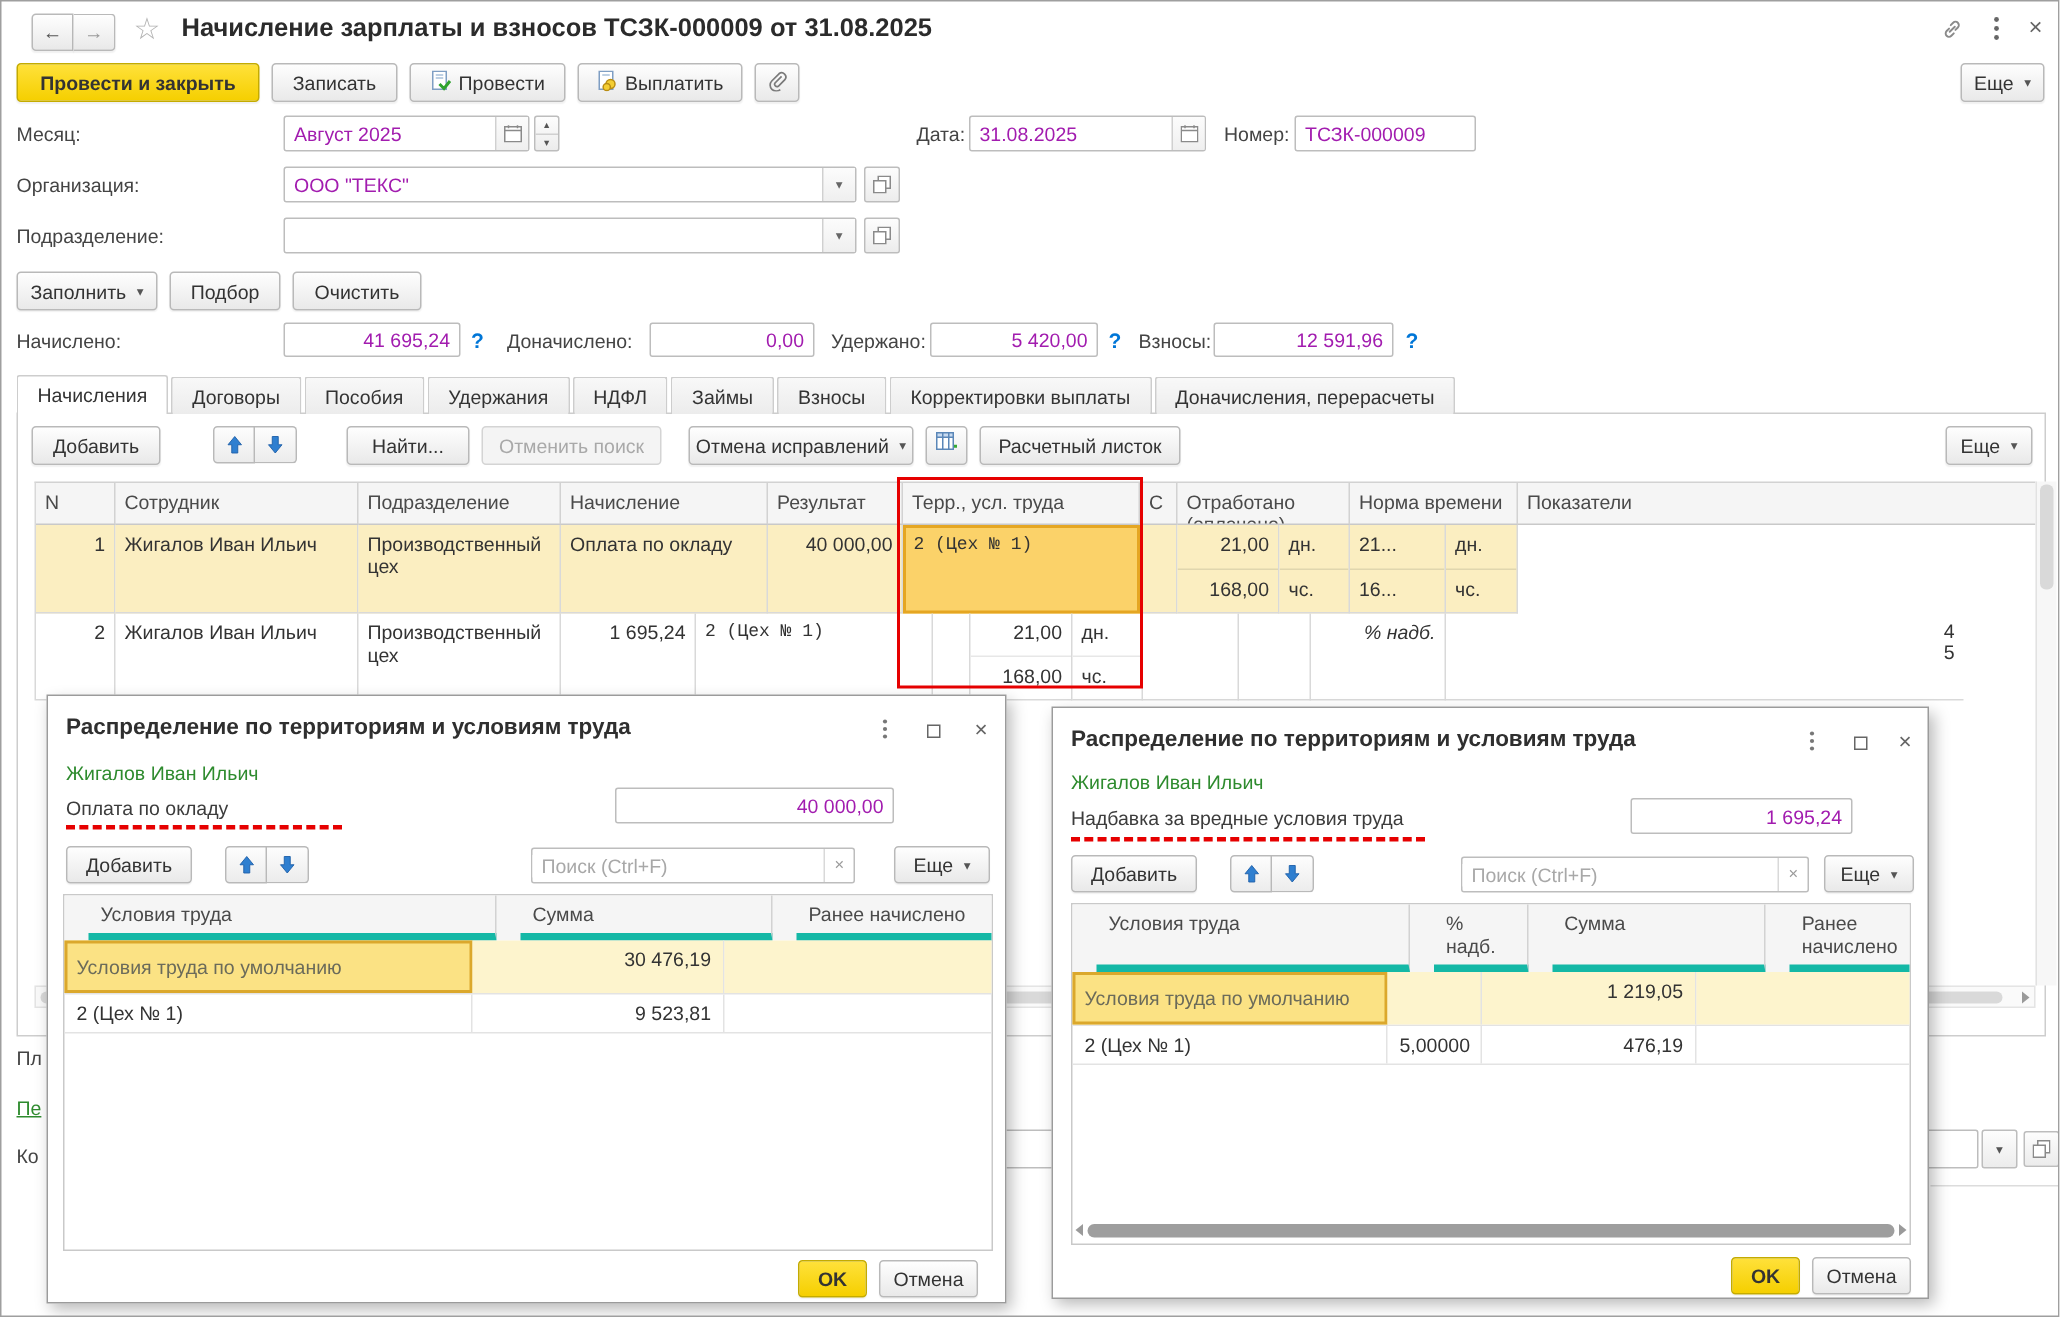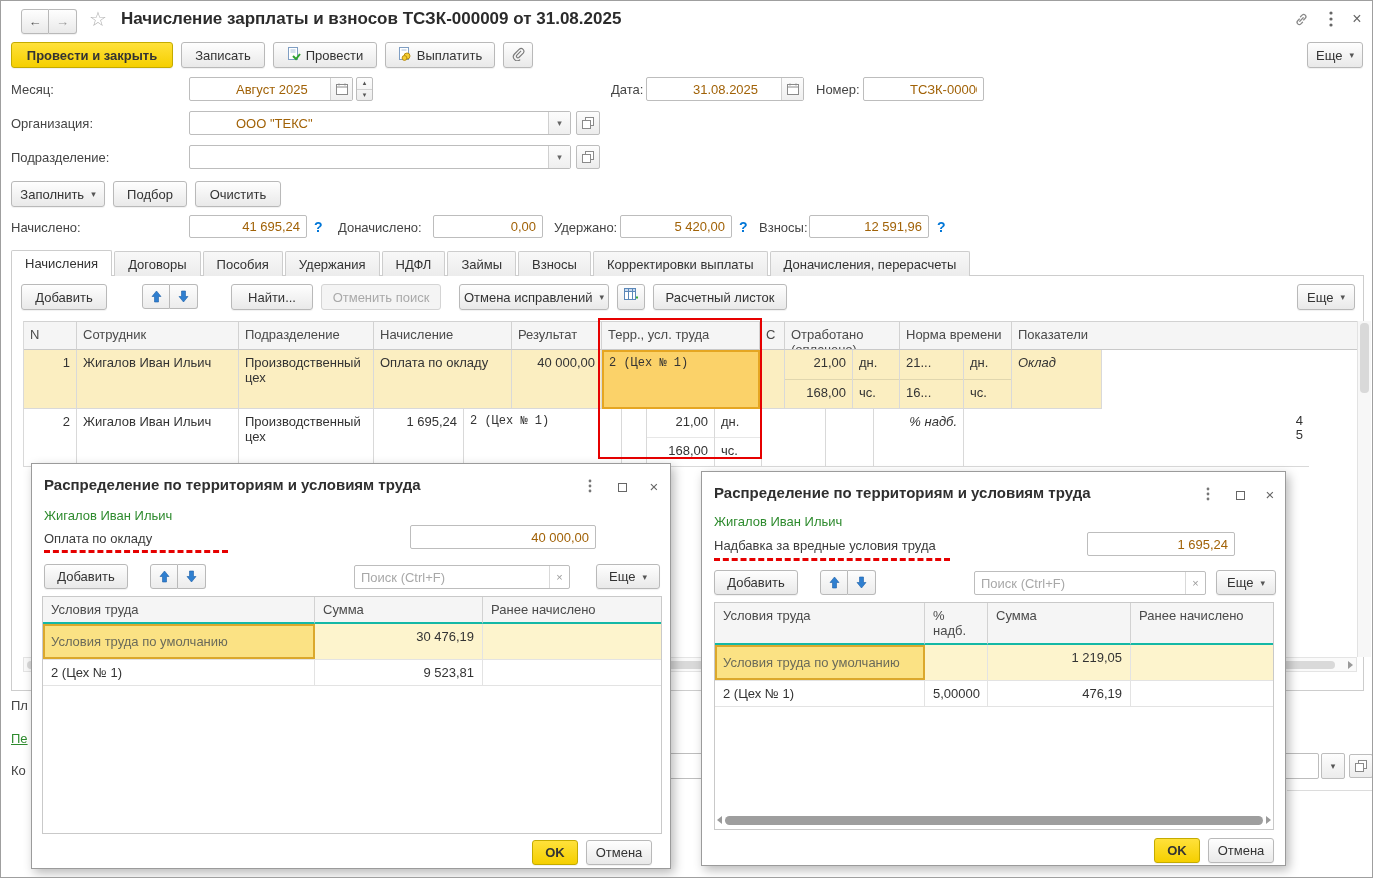--- a/index.html
+++ b/index.html
@@ -20,21 +20,21 @@
   .btn.sm { height:25px; }
   .btn.disabled { color:#a9a9a9; border-color:#d4d4d4; background:#f4f4f4; box-shadow:none; }
   .ybtn { background:linear-gradient(#ffe13a,#f5cf00); border-color:#c4ab00; font-weight:bold; }
   .caret { font-size:9px; color:#555; margin-left:2px; }
   .fld {
     display:flex; align-items:center; background:#fff;
     border:1px solid #bdbdbd; border-radius:2px; height:24px;
   }
   .fld input {
     flex:1; min-width:0; border:none; outline:none; background:transparent;
-    font:13px "Liberation Sans", sans-serif; color:#a16207; padding:0 6px; height:100%;margin-left:40px;
+    font:13px "Liberation Sans", sans-serif; color:#a21caf; padding:0 6px; height:100%;
   }
   .fld input.num { text-align:right; }
   .fld .inbtn {
     width:22px; height:100%; display:flex; align-items:center; justify-content:center;
     border-left:1px solid #d0d0d0; background:linear-gradient(#fcfcfc,#efefef); color:#666;
   }
   .openbtn {
     width:24px; height:24px; display:flex; align-items:center; justify-content:center;
     border:1px solid #bdbdbd; border-radius:2px; background:linear-gradient(#fdfdfd,#ececec);
   }
@@ -69,21 +69,21 @@
   .dlg { background:#fff; border:1px solid #9b9b9b; box-shadow:3px 4px 10px rgba(0,0,0,.28); }
   .dlg-title { font-size:15px; font-weight:bold; color:#2f2f2f; white-space:nowrap; }
   .winicon { color:#666; font-size:14px; display:inline-flex; align-items:center; justify-content:center;
              width:20px; height:20px; }
   .maxbox { width:9px; height:9px; border:1px solid #666; display:inline-block; }
   .green { color:#2e8b2e; }
   .red-dash { border-top:3px dashed #e60000; height:0; }
   .red-box { border:2px solid #e60000; background:transparent; pointer-events:none; }
   .dtable { border:1px solid #c9c9c9; background:#fff; }
   .dhead { display:flex; background:#f5f5f5; color:#4a4a4a; }
-  .dhead > div { border-right:1px solid #d2d2d2; border-bottom:2px solid #14b8a6; padding:5px 8px; }
+  .dhead > div { border-right:1px solid #d2d2d2; border-bottom:5px solid #14b8a6; padding:5px 8px;margin-left:16px; }
   .drow { display:flex; border-bottom:1px solid #e3e3e3; }
   .drow > div { border-right:1px solid #e3e3e3; padding:5px 8px; white-space:nowrap; overflow:hidden; }
   .drow.cur > div { background:#fdf4cd; }
   .dcell-cur { background:#fbe284 !important; border:2px solid #dba82c !important; padding:8px 6px !important; color:#6b6b5a; }
   .search { display:flex; align-items:center; border:1px solid #bdbdbd; border-radius:2px; background:#fff; height:24px; }
   .search input { flex:1; min-width:0; border:none; outline:none; padding:0 6px; font:13px "Liberation Sans",sans-serif; }
   .search input::placeholder { color:#a8a8a8; }
   .search .clr { width:20px; height:100%; display:flex; align-items:center; justify-content:center;
                  border-left:1px solid #d9d9d9; color:#9a9a9a; font-size:11px; }
   .arrbtn { width:28px; height:25px; display:flex; align-items:center; justify-content:center;
@@ -356,21 +356,20 @@
         <div>чс.</div>
       </div>
       <div class="gcell subcol" style="width:64px;">
         <div>21...</div>
         <div>16...</div>
       </div>
       <div class="gcell subcol" style="width:48px;">
         <div>дн.</div>
         <div>чс.</div>
       </div>
-      <div class="gcell ital" style="width:90px;">Оклад</div>
     </div>
 
     <div class="grow row-plain" style="height:58px;">
       <div class="gcell num" style="width:53px;">2</div>
       <div class="gcell" style="width:162px;">Жигалов Иван Ильич</div>
       <div class="gcell" style="width:135px;">Производственный цех</div>
       <div class="gcell num" style="width:90px;">1 695,24</div>
       <div class="gcell terr-plain" style="width:158px;">2 (Цех № 1)</div>
       <div class="gcell" style="width:25px;"></div>
       <div class="gcell subcol" style="width:68px;">

